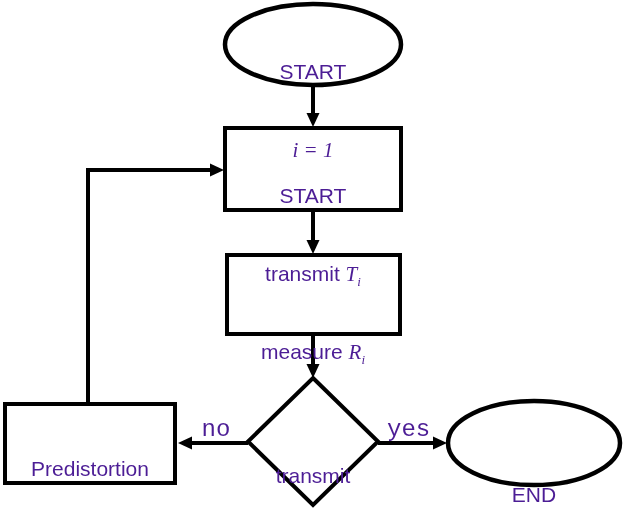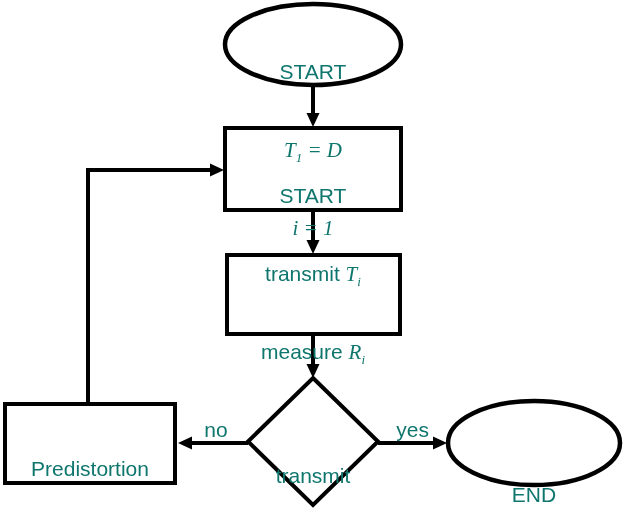--- a/index.html
+++ b/index.html
@@ -1,21 +1,21 @@
 <!DOCTYPE html>
 <html><head>
 <meta charset="utf-8">
 <style>
   html, body { margin: 0; padding: 0; background: #ffffff; }
   .canvas {
     position: relative;
     width: 623px;
     height: 508px;
     background: #ffffff;
-    color: #0f766e;
+    color: #4c1d95;
     font-family: "Liberation Sans", sans-serif;
     overflow: hidden;
   }
   .canvas svg { position: absolute; left: 0; top: 0; }
   .shape  { fill: #ffffff; stroke: #000000; stroke-width: 4; }
   .shape-thick { fill: #ffffff; stroke: #000000; stroke-width: 4.5; }
   .conn   { stroke: #000000; stroke-width: 4; fill: none; }
   .head   { fill: #000000; stroke: none; }
   .label {
     position: absolute;
@@ -25,24 +25,25 @@
     white-space: pre;
   }
   .label .line { display: block; }
   .math {
     font-family: "Liberation Serif", "DejaVu Serif", serif;
     font-style: italic;
   }
   .math sub { font-size: 0.62em; line-height: 0; }
   .edge-label {
     position: absolute;
-    font-size: 21px;
+    font-size: 24px;
     line-height: 22px;
     text-align: center;
     white-space: pre;
+    font-family: Liberation Mono, monospace;
   }
   .decision-text { line-height: 25px; }
 </style>
 </head>
 <body>
 
 <div class="canvas">
 
   <svg width="623" height="508" viewBox="0 0 623 508">
 
@@ -67,21 +68,20 @@
     <ellipse class="shape-thick" cx="313" cy="44.5" rx="88" ry="40.5"></ellipse>
     <rect class="shape" x="225" y="128" width="176" height="82"></rect>
     <rect class="shape" x="227" y="255" width="173" height="79"></rect>
     <polygon class="shape" points="313,378 378,441.5 313,505 248,441.5"></polygon>
     <rect class="shape" x="5" y="404" width="170" height="79"></rect>
     <ellipse class="shape-thick" cx="534" cy="443" rx="86" ry="42"></ellipse>
   </svg>
 
   <div class="label" style="left:223px; top:7px; width:180px;">
     <span class="line">START</span>
-    <span class="line math"><span>T</span><sub>1</sub><span> = D</span></span>
     <span class="line math">i = 1</span>
   </div>
 
   <div class="label" style="left:223px; top:131px; width:180px;">
     <span class="line">START</span>
     <span class="line"><span>transmit </span><span class="math"><span>T</span><sub>i</sub></span></span>
     <span class="line"><span>measure </span><span class="math"><span>R</span><sub>i</sub></span></span>
   </div>
 
   <div class="label" style="left:225px; top:268px; width:177px;">

